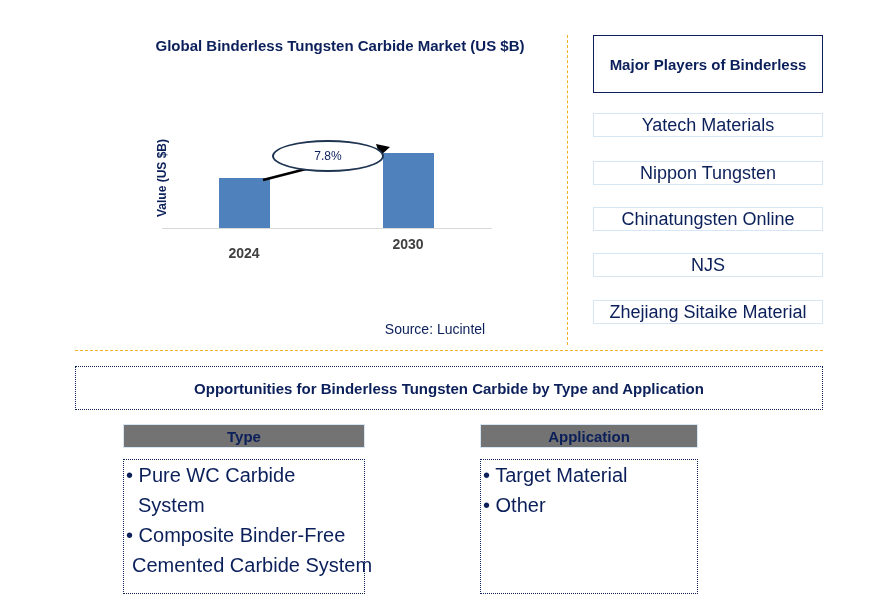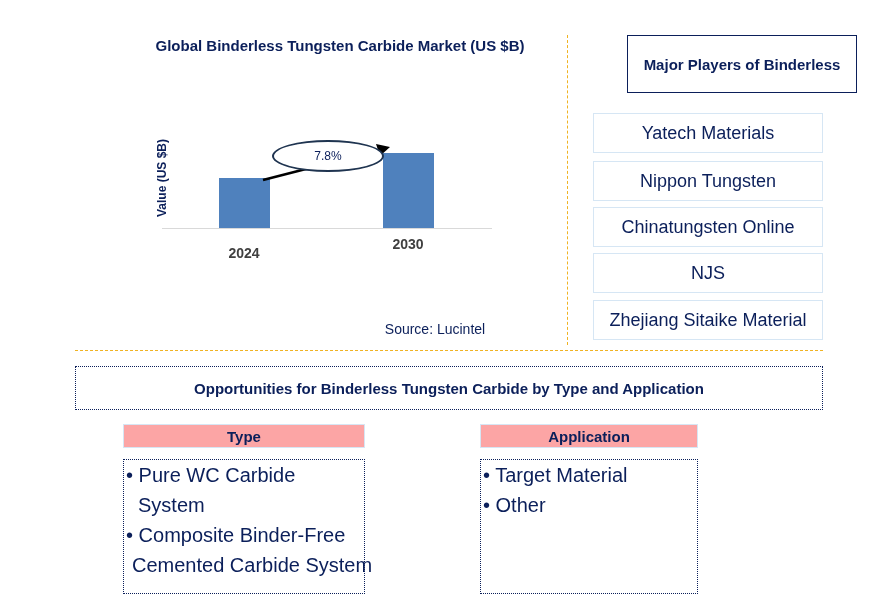--- a/index.html
+++ b/index.html
@@ -8,24 +8,24 @@
   .chart-title { left:120px; top:37px; width:440px; text-align:center; font-size:15px; font-weight:bold; color:#0b1f5a; }
   .y-label { left:152px; top:128px; width:20px; height:100px; }
   .y-label span { position:absolute; left:50%; top:50%; transform:translate(-50%,-50%) rotate(-90deg); white-space:nowrap; font-size:12px; font-weight:bold; color:#0b1f5a; }
   .axis-line { left:162px; top:228px; width:330px; height:1px; background:#d9d9d9; }
   .bar { background:#4f81bd; }
   .x-tick { font-size:14px; font-weight:bold; color:#404040; width:60px; text-align:center; }
   .cagr-ellipse { left:272px; top:140px; width:112px; height:32px; border:2.5px solid #1f3450; border-radius:50%; box-sizing:border-box; display:flex; align-items:center; justify-content:center; font-size:12px; font-weight:normal; color:#0b1f5a; background:#ffffff; }
   .source { left:340px; top:321px; width:190px; text-align:center; font-size:14px; font-weight:normal; color:#0b1f5a; }
   .vdivider { left:567px; top:35px; width:0; height:310px; border-left:1.5px dashed #f0b323; }
   .hdivider { left:75px; top:350px; width:748px; height:0; border-top:1.5px dashed #f0b323; }
-  .players-title { left:593px; top:35px; width:230px; height:58px; box-sizing:border-box; border:1.5px solid #0b1f5a; display:flex; align-items:center; justify-content:center; text-align:center; font-size:15px; font-weight:bold; line-height:21px; color:#0b1f5a;margin-left:34px; }
-  .player { left:593px; width:230px; height:40px; box-sizing:border-box; border:1.5px solid #d6e6f4; display:flex; align-items:center; justify-content:center; font-size:18px; color:#0b1f5a; }
+  .players-title { left:593px; top:35px; width:230px; height:58px; box-sizing:border-box; border:1.5px solid #0b1f5a; display:flex; align-items:center; justify-content:center; text-align:center; font-size:15px; font-weight:bold; line-height:21px; color:#0b1f5a; }
+  .player { left:593px; width:230px; height:24px; box-sizing:border-box; border:1.5px solid #d6e6f4; display:flex; align-items:center; justify-content:center; font-size:18px; color:#0b1f5a; }
   .opp-title { left:75px; top:366px; width:748px; height:44px; box-sizing:border-box; border:1.5px dashed #0b1f5a; border-style:dotted; display:flex; align-items:center; justify-content:center; font-size:15px; font-weight:bold; color:#0b1f5a;text-align:right; }
-  .cat-head { height:24px; box-sizing:border-box; background:#fca5a5; border:1.5px solid #d6e6f4; display:flex; align-items:center; justify-content:center; font-size:15px; font-weight:bold; color:#0b1f5a; }
+  .cat-head { height:24px; box-sizing:border-box; background:#737373; border:1.5px solid #d6e6f4; display:flex; align-items:center; justify-content:center; font-size:15px; font-weight:bold; color:#0b1f5a; }
   .cat-box { box-sizing:border-box; border:1.5px dotted #0b1f5a; padding:0 0 0 2px; font-size:20px; line-height:30px; color:#0b1f5a; }
   .cat-item { display:block; }
 </style>
 </head>
 <body>
 
 <div class="abs chart-title">Global Binderless Tungsten Carbide Market (US $B)</div>
 
 <div class="abs y-label">
     <span>Value (US $B)</span>

